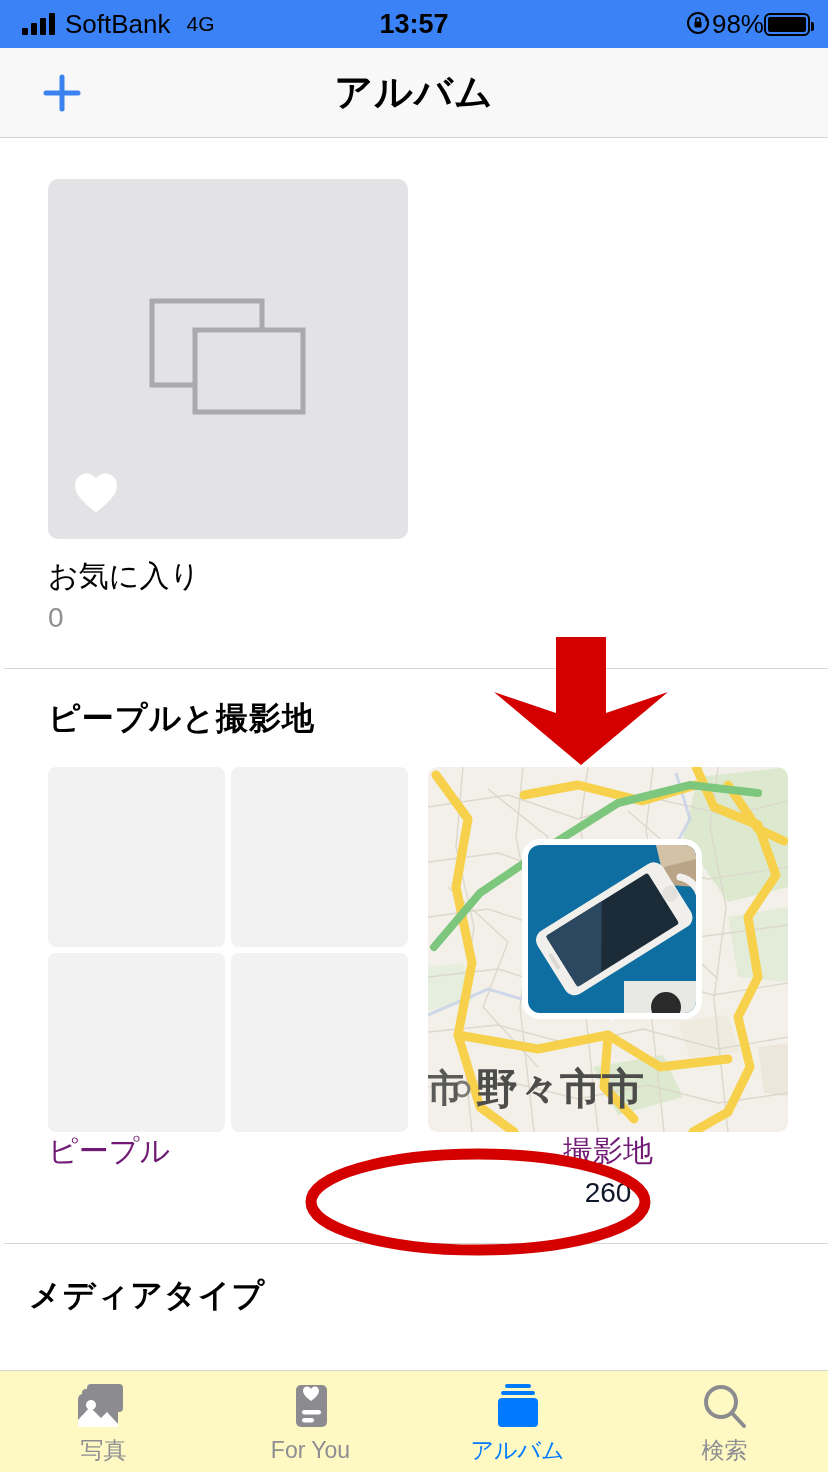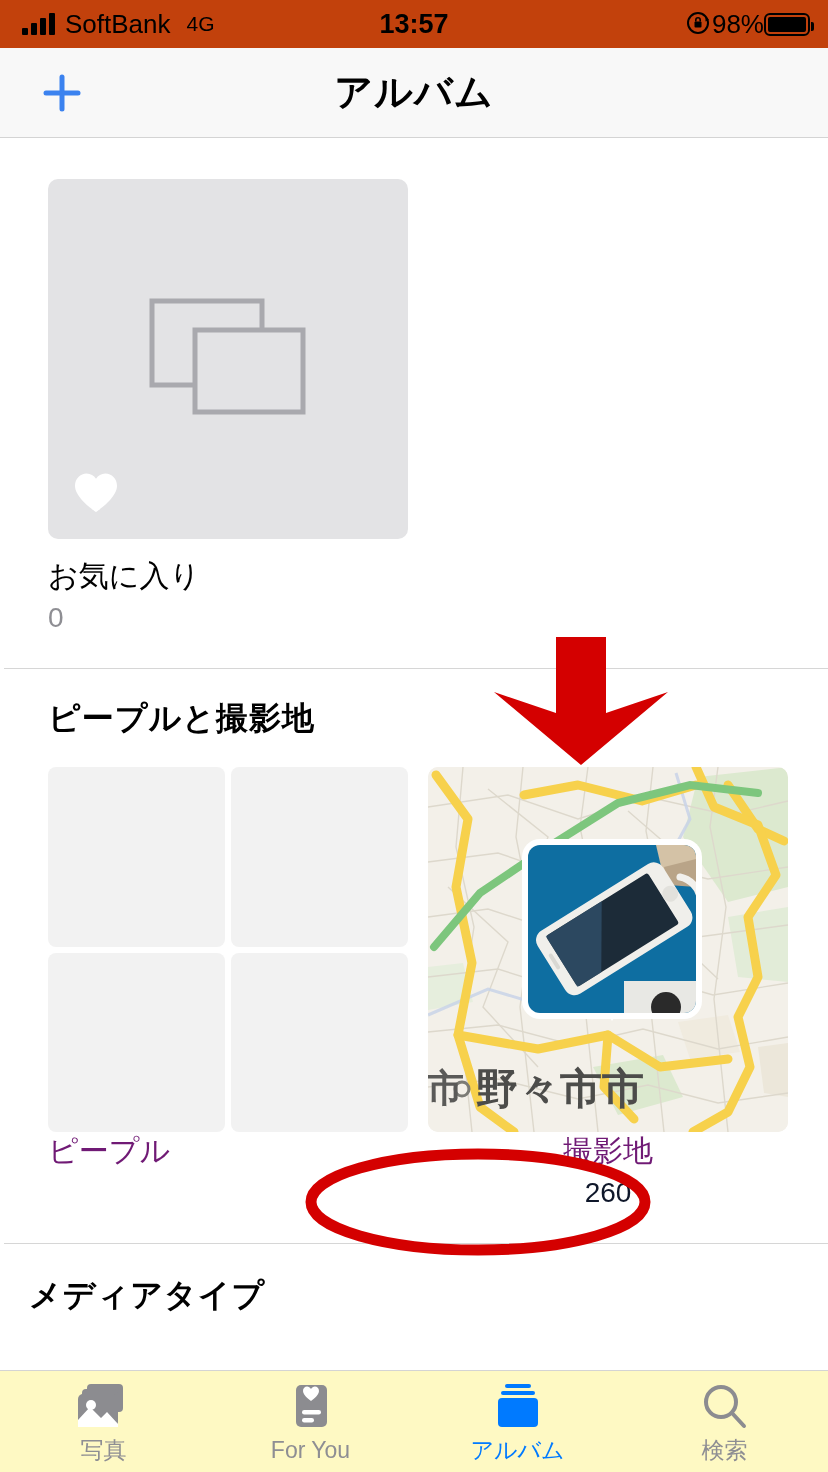--- a/index.html
+++ b/index.html
@@ -20,21 +20,21 @@
     height: 1472px;
     overflow: hidden;
     background: #ffffff;
   }
 
   
   #status-bar {
     position: absolute;
     left: 0; top: 0;
     width: 828px; height: 48px;
-    background: #c2410c;
+    background: #3b82f6;
     display: flex;
     align-items: center;
     z-index: 5;
   }
   .sb-left {
     position: absolute;
     left: 22px; top: 0; height: 48px;
     display: flex; align-items: center; gap: 10px;
   }
   .signal-bars {

